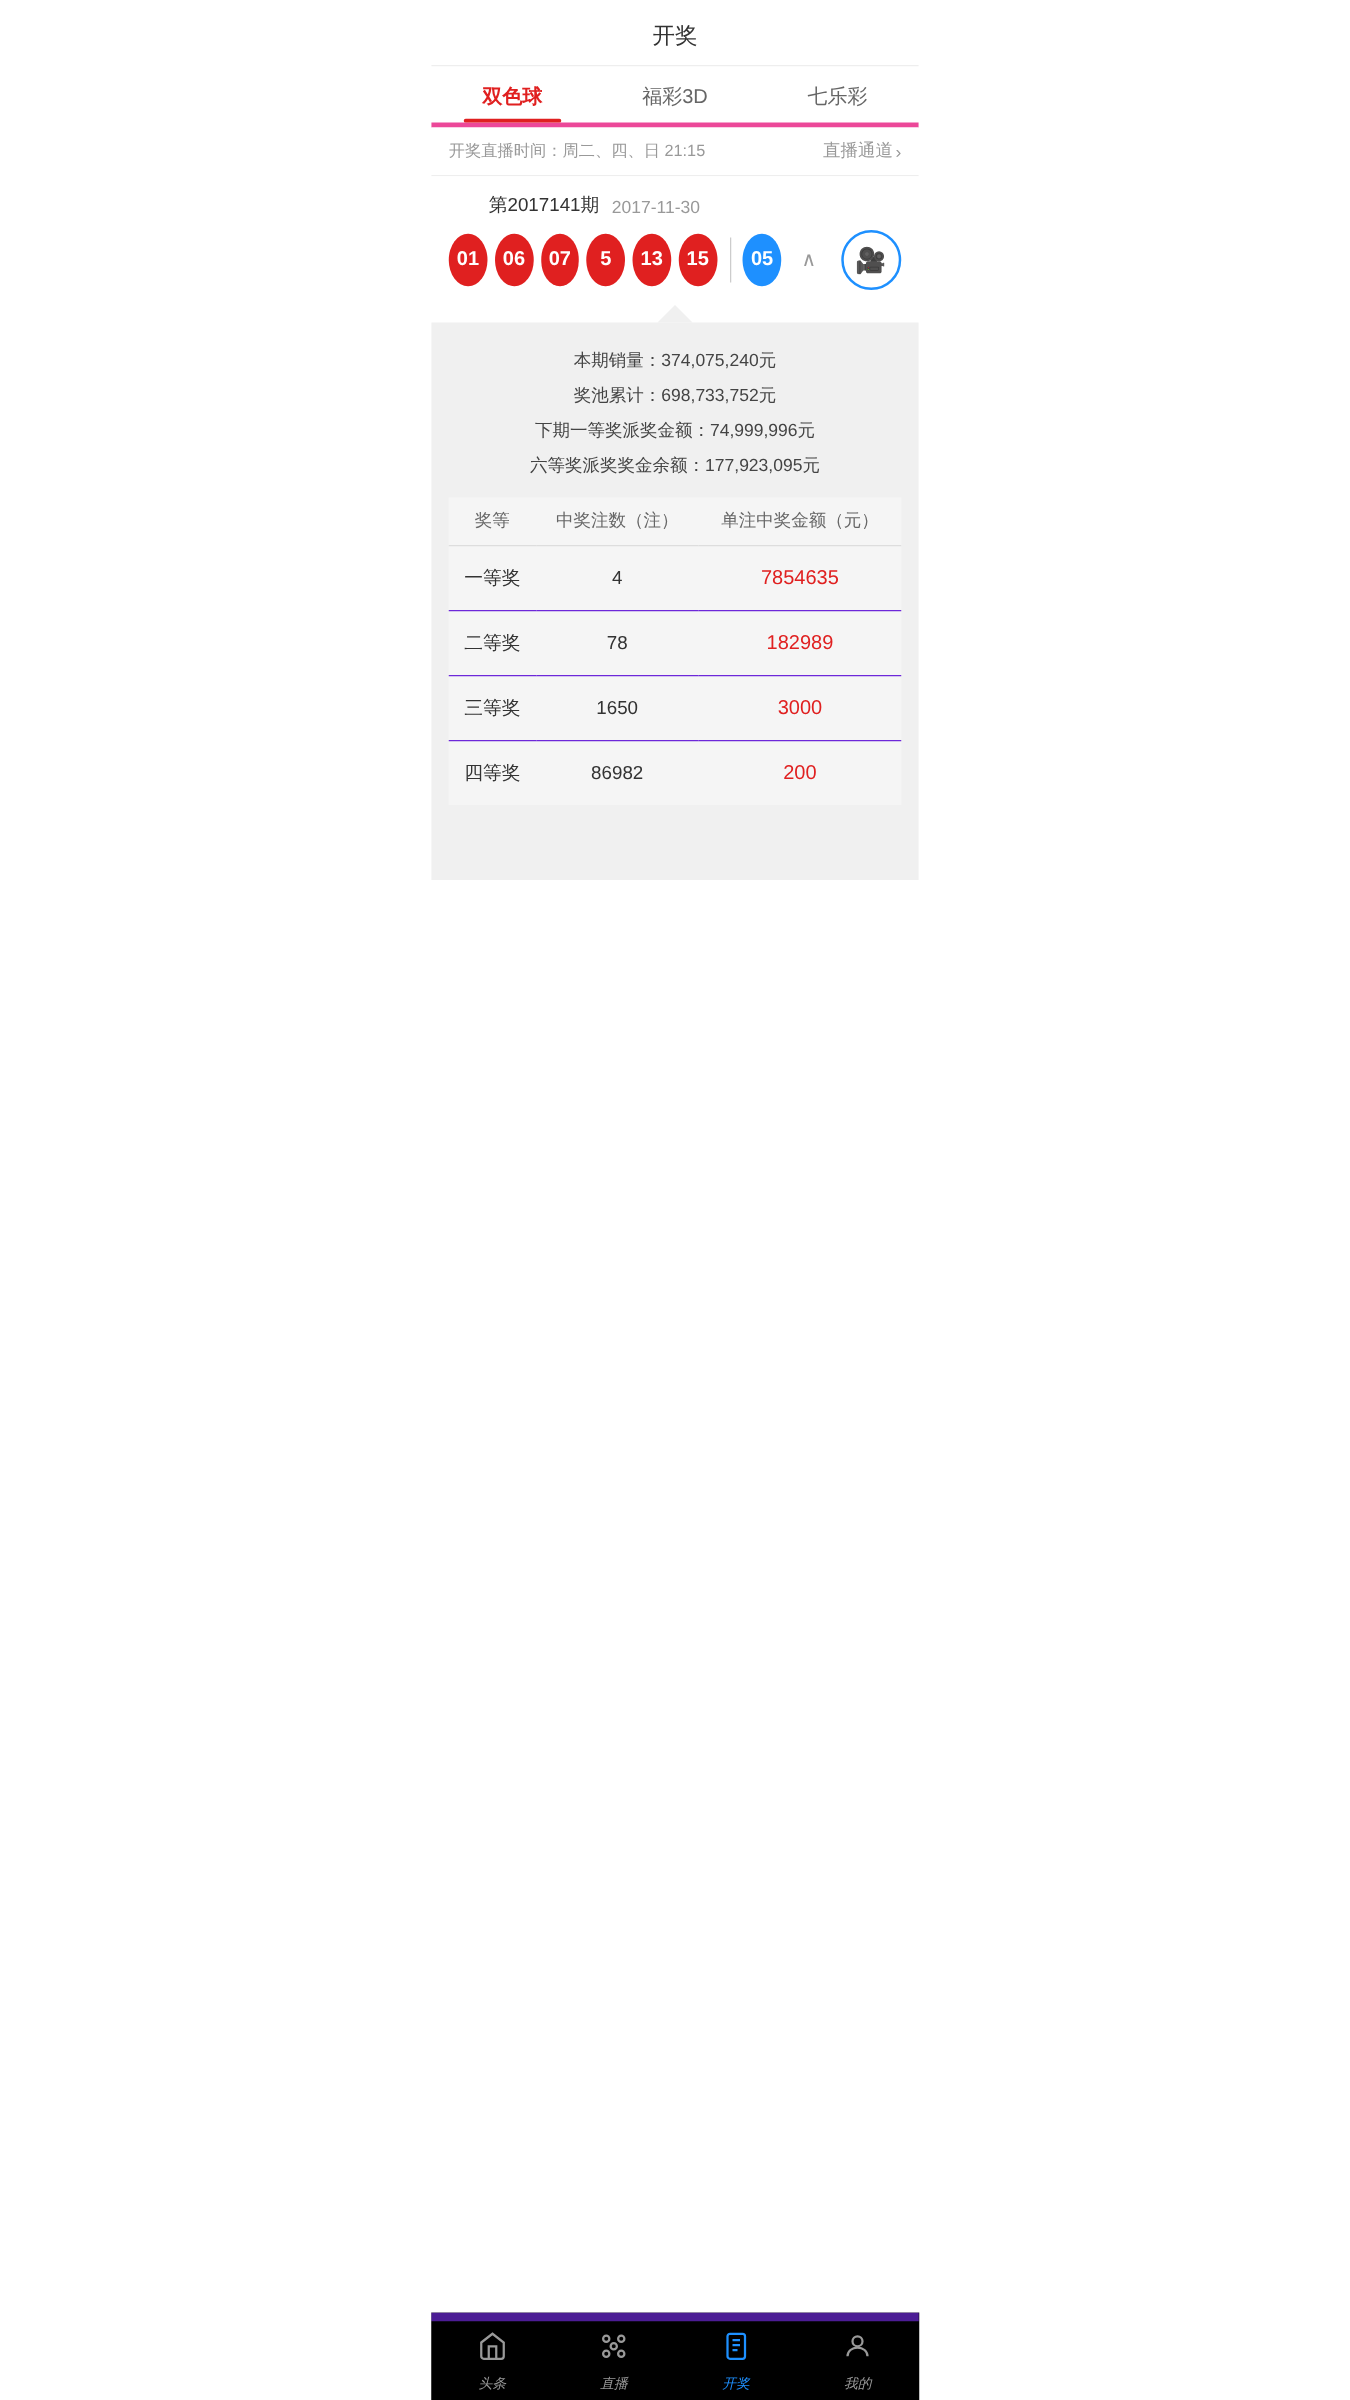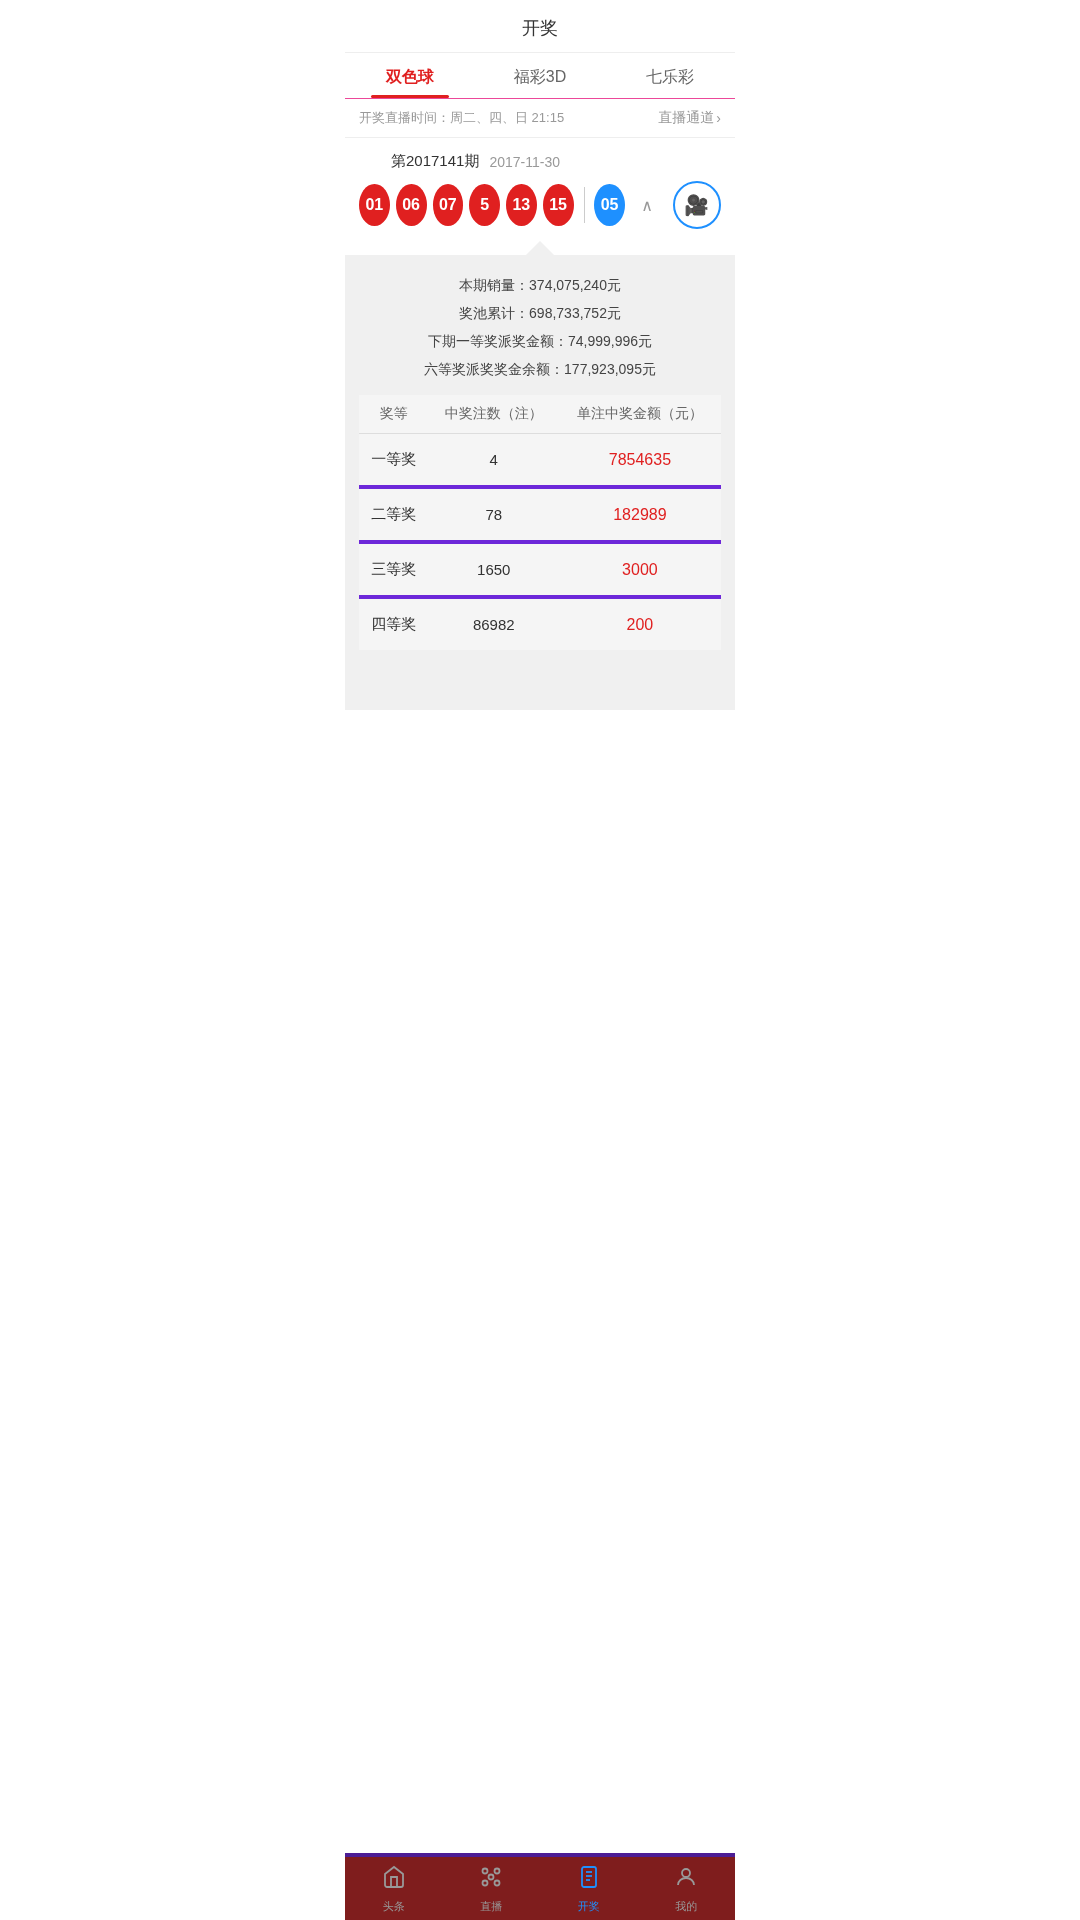--- a/index.html
+++ b/index.html
@@ -20,21 +20,21 @@
       padding: 16px 0 12px;
       font-size: 18px;
       font-weight: 500;
       color: #333;
       border-bottom: 1px solid #eee;
     }
 
     
     .tabs {
       display: flex;
-      border-bottom: 1px solid #ec4899;
+      border-bottom: 4px solid #ec4899;
     }
     .tab {
       flex: 1;
       text-align: center;
       padding: 14px 0 10px;
       font-size: 16px;
       color: #666;
       cursor: pointer;
       position: relative;
     }
@@ -180,21 +180,21 @@
       font-weight: normal;
       padding: 10px 8px;
       border-bottom: 1px solid #ddd;
       text-align: center;
     }
     .prize-table th:first-child { text-align: center; }
     .prize-table td {
       font-size: 15px;
       color: #333;
       padding: 16px 8px;
-      border-bottom: 4px solid #6d28d9;
+      border-bottom: 1px solid #6d28d9;
       text-align: center;
     }
     .prize-table td.prize-amount {
       color: #e02020;
       font-size: 16px;
     }
     .prize-table td.prize-name {
       color: #333;
     }
     .prize-table tr:last-child td {
@@ -202,23 +202,24 @@
     }
 
     
     .bottom-nav {
       position: fixed;
       bottom: 0;
       left: 50%;
       transform: translateX(-50%);
       width: 390px;
       display: flex;
-      border-top: 4px solid #4c1d95;
-      background: #7f1d1d;
+      border-top: 7px solid #4c1d95;
+      background: #000000;
       z-index: 100;
+      font-style: italic;
     }
     .nav-item {
       flex: 1;
       display: flex;
       flex-direction: column;
       align-items: center;
       padding: 8px 0 6px;
       cursor: pointer;
       gap: 4px;
     }

